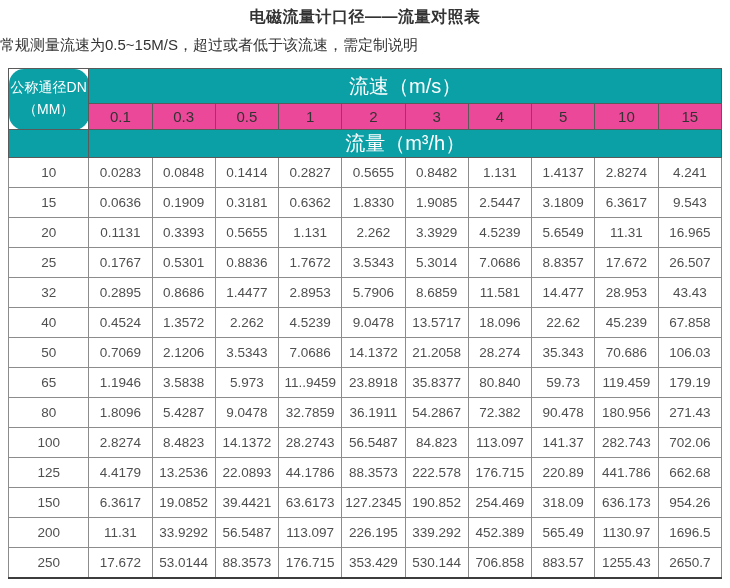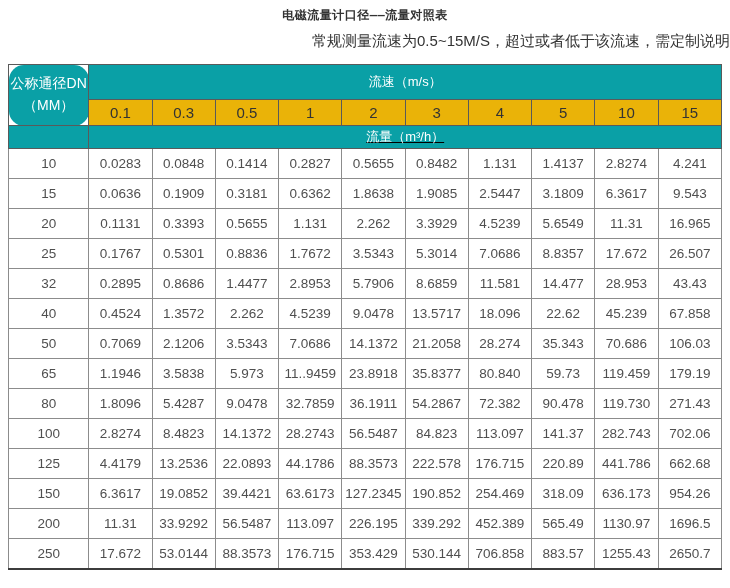--- a/index.html
+++ b/index.html
@@ -18,29 +18,28 @@
   }
   .page {
     width: 730px;
     height: 588px;
     overflow: hidden;
     background: #ffffff;
   }
   .title {
     margin: 7px 0 0 0;
     text-align: center;
-    font-size: 12px;
+    font-size: 16px;
     font-weight: bold;
     color: var(--title-text);
     letter-spacing: 0.5px;
-    font-family: Liberation Mono, monospace;
   }
   .subtitle {
     margin: 8px 0 13px 0;
-    text-align: right;
+    text-align: left;
     font-size: 15px;
     font-weight: normal;
     color: var(--title-text);
   }
   table.flow-table {
     border-collapse: collapse;
     table-layout: fixed;
     width: 714px;
     margin: 0 auto;
     border: 1px solid var(--outer-border);
@@ -53,32 +52,32 @@
     text-align: center;
     vertical-align: middle;
     overflow: hidden;
     white-space: nowrap;
   }
   .teal {
     background: var(--header-teal);
     color: #ffffff;
     font-weight: normal;
     border: 1px solid var(--header-border);
-    font-size: 13px;
+    font-size: 20px;
   }
   .corner {
     line-height: 1.55;
     font-size: 14px;
     border-radius: 15px;
   }
   tr.speed-header-row { height: 35px; }
   tr.speed-values-row { height: 26px; }
-  tr.flow-header-row  { height: 23px; text-decoration: underline; }
+  tr.flow-header-row  { height: 23px; }
   td.speed-cell {
-    background: #eab308;
+    background: #ec4899;
     color: #333333;
     font-size: 15px;
     border: 1px solid var(--header-border);
   }
   tbody tr.data-row { height: 30px; }
   td.dn-cell, td.val-cell {
     background: #ffffff;
     color: var(--cell-text);
     font-size: 13.5px;
     border: 1px solid var(--body-border);
@@ -143,21 +142,21 @@
           <td class="val-cell">1.4137</td>
           <td class="val-cell">2.8274</td>
           <td class="val-cell">4.241</td>
         </tr>
         <tr class="data-row">
           <td class="dn-cell">15</td>
           <td class="val-cell">0.0636</td>
           <td class="val-cell">0.1909</td>
           <td class="val-cell">0.3181</td>
           <td class="val-cell">0.6362</td>
-          <td class="val-cell">1.8638</td>
+          <td class="val-cell">1.8330</td>
           <td class="val-cell">1.9085</td>
           <td class="val-cell">2.5447</td>
           <td class="val-cell">3.1809</td>
           <td class="val-cell">6.3617</td>
           <td class="val-cell">9.543</td>
         </tr>
         <tr class="data-row">
           <td class="dn-cell">20</td>
           <td class="val-cell">0.1131</td>
           <td class="val-cell">0.3393</td>
@@ -238,21 +237,21 @@
         <tr class="data-row">
           <td class="dn-cell">80</td>
           <td class="val-cell">1.8096</td>
           <td class="val-cell">5.4287</td>
           <td class="val-cell">9.0478</td>
           <td class="val-cell">32.7859</td>
           <td class="val-cell">36.1911</td>
           <td class="val-cell">54.2867</td>
           <td class="val-cell">72.382</td>
           <td class="val-cell">90.478</td>
-          <td class="val-cell">119.730</td>
+          <td class="val-cell">180.956</td>
           <td class="val-cell">271.43</td>
         </tr>
         <tr class="data-row">
           <td class="dn-cell">100</td>
           <td class="val-cell">2.8274</td>
           <td class="val-cell">8.4823</td>
           <td class="val-cell">14.1372</td>
           <td class="val-cell">28.2743</td>
           <td class="val-cell">56.5487</td>
           <td class="val-cell">84.823</td>

